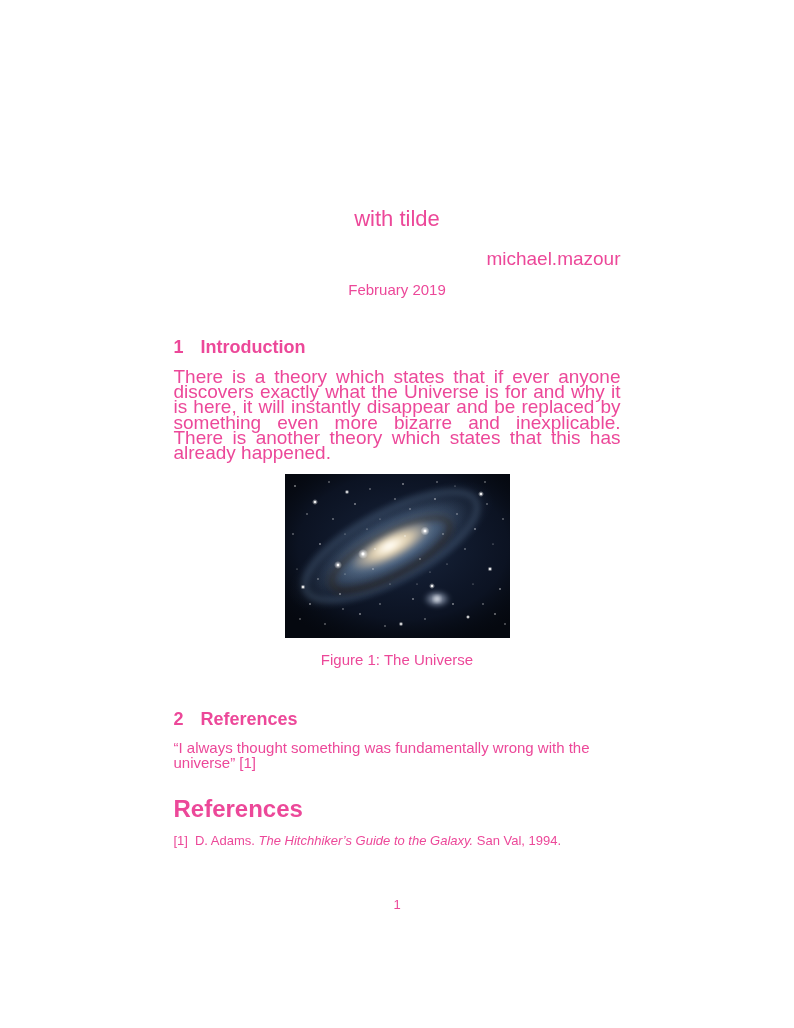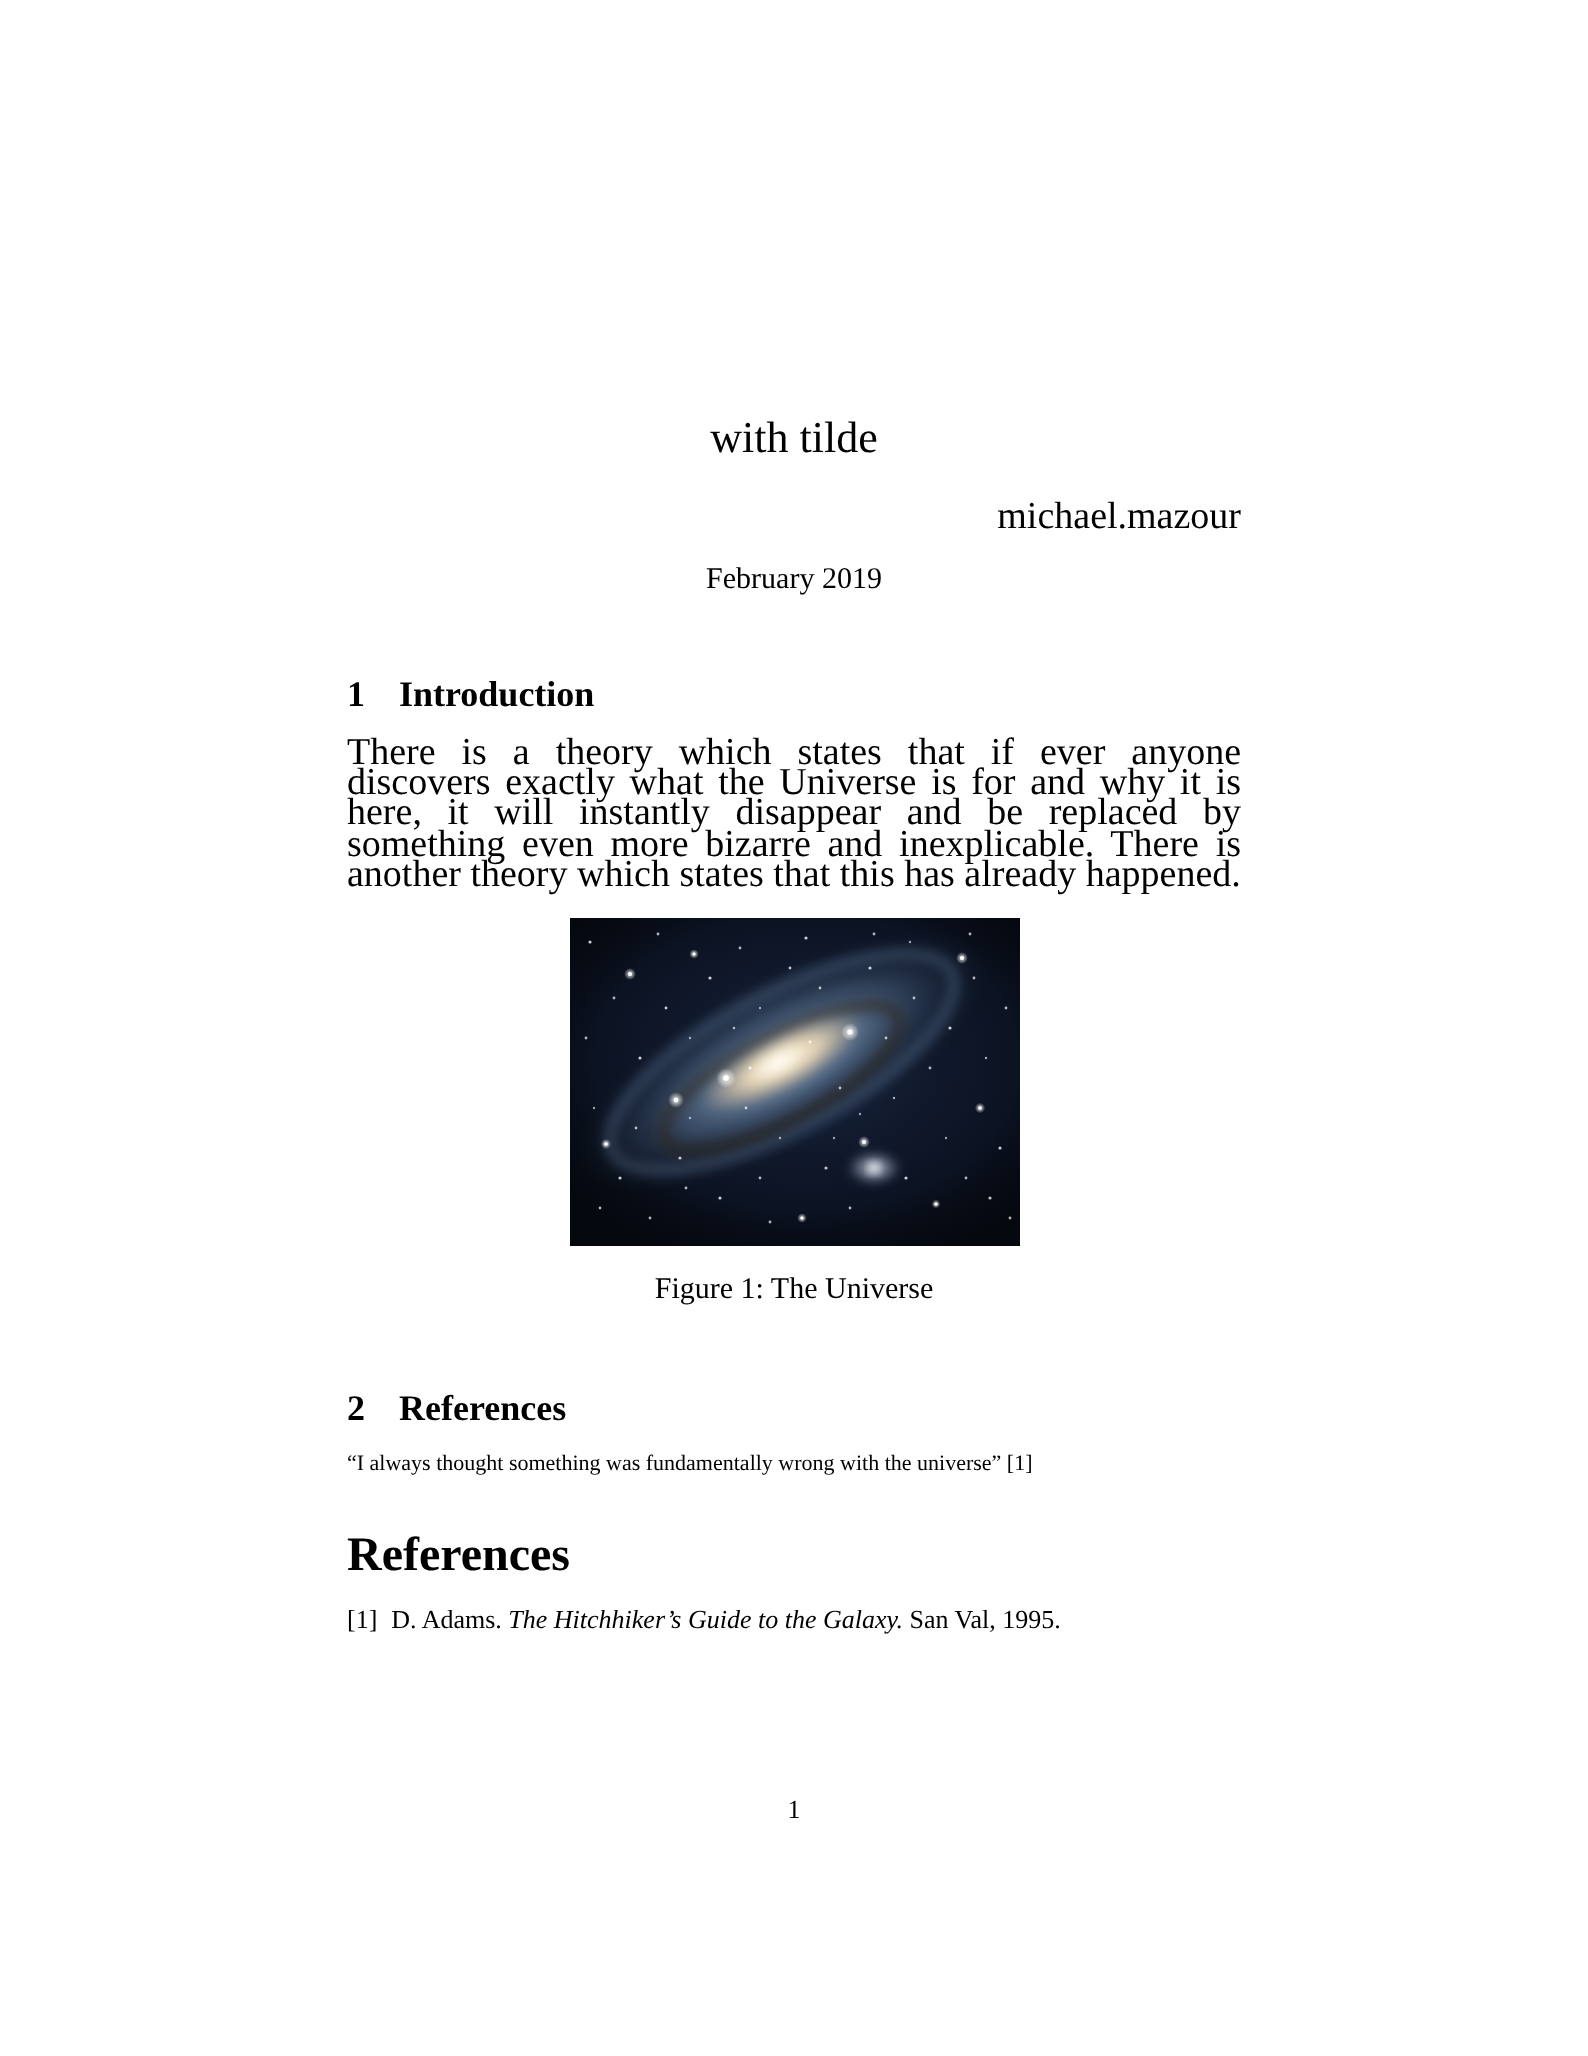--- a/index.html
+++ b/index.html
@@ -2,22 +2,22 @@
 <html><head>
 <meta charset="utf-8">
 <style>
   html, body { margin: 0; padding: 0; background: #ffffff; }
   .page {
     position: relative;
     width: 628px;
     height: 1028px;
     margin: 0 auto;
     background: #ffffff;
-    color: #000000;
-    font-family: Liberation Serif, serif;
+    color: #ec4899;
+    font-family: Liberation Sans, sans-serif;
     overflow: hidden;
   }
   .content {
     width: 447px;
     margin: 0 auto;
     padding-top: 206px;
   }
   .doc-title {
     margin: 0;
     font-size: 22px;
@@ -58,21 +58,21 @@
   .figure-image { display: block; margin: 0 auto; }
   .figure-caption {
     margin-top: 14px;
     font-size: 15px;
     line-height: 16px;
     text-align: center;
   }
   .section-heading.conclusion { margin-top: 40px; }
   .quote-par {
     margin: 10px 0 0 0;
-    font-size: 11px;
+    font-size: 15px;
     line-height: 15.2px;
   }
   .references-heading {
     margin: 27px 0 0 0;
     font-size: 24px;
     line-height: 22px;
     font-weight: bold;
   }
   .ref-entry {
     margin-top: 13px;
@@ -250,20 +250,20 @@
       <span>References</span>
     </h2>
     <p class="quote-par">“I always thought something was fundamentally wrong with the universe” [1]</p>
 
     <h2 class="references-heading">References</h2>
     <div class="ref-entry">
       <span class="ref-label">[1]</span>
       <span class="ref-text">
         <span>D. Adams.</span>
         <span class="italic">The Hitchhiker’s Guide to the Galaxy.</span>
-        <span>San Val, 1995.</span>
+        <span>San Val, 1994.</span>
       </span>
     </div>
 
   </div>
 
   <div class="page-number">1</div>
 </div>
 
 </body></html>

